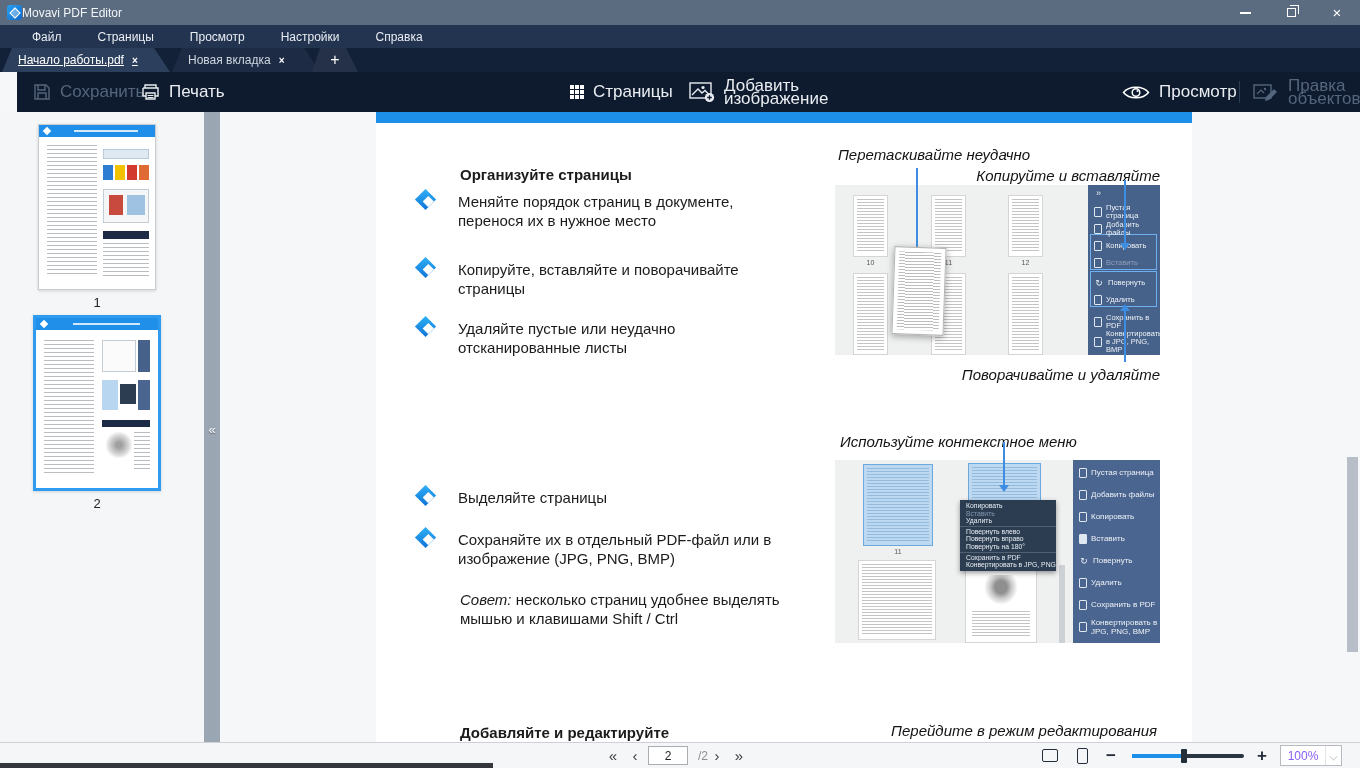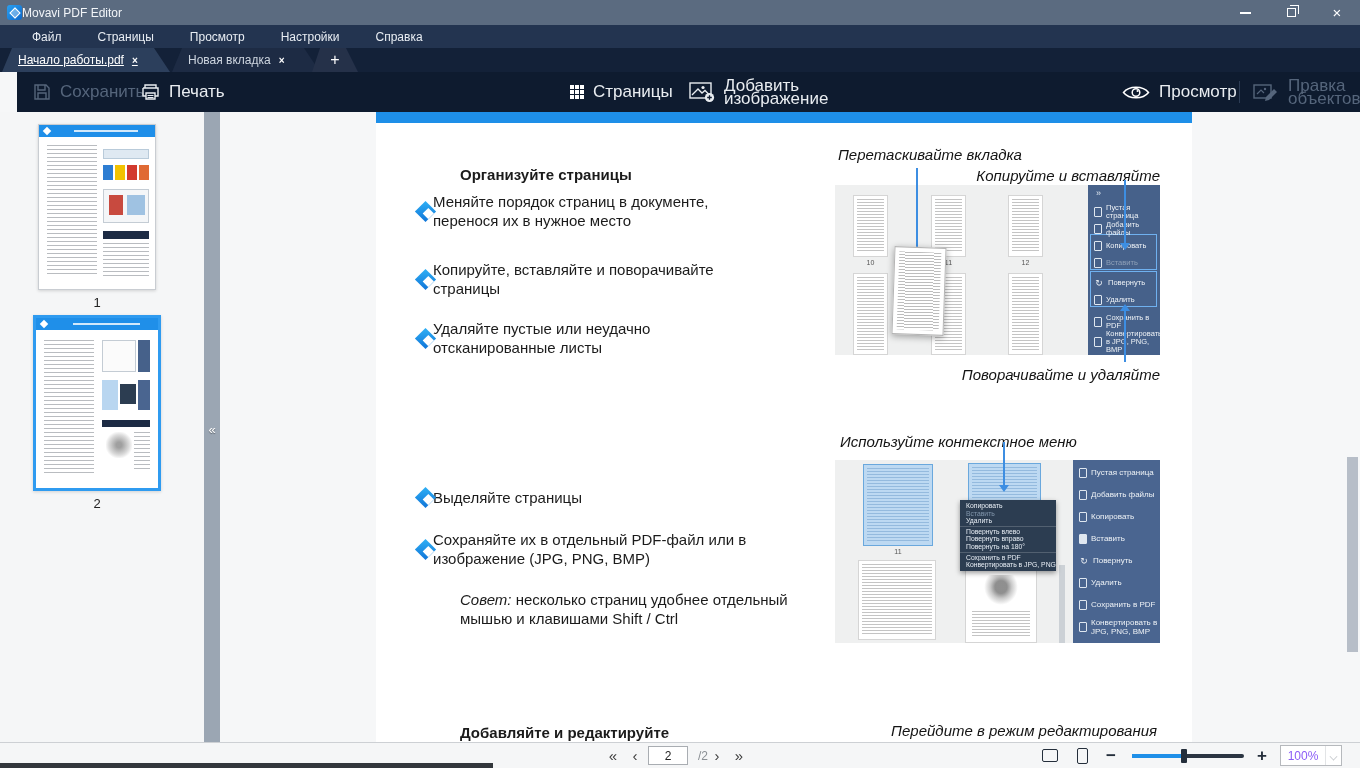--- a/index.html
+++ b/index.html
@@ -57,21 +57,21 @@
   .tblock { position:absolute; }
   .thumb-num { position:absolute; width:100%; text-align:center; font-size:13px; color:#222; }
   .tn1 { left:38px; top:183px; width:118px; }
   .tn2 { left:33px; top:384px; width:128px; }
 
   
   .page { position:absolute; left:156px; top:0; width:816px; height:630px; background:#fff; }
   .page-bluebar { position:absolute; left:0; top:0; width:816px; height:11px; background:#1e8fe8; }
   .doc-h { position:absolute; font-size:15px; font-weight:bold; color:#1b1b1b; white-space:nowrap; }
   .doc-cap { position:absolute; font-size:15px; font-style:italic; color:#141414; white-space:nowrap; }
-  .bullet-row { position:absolute; display:flex; align-items:center; }
+  .bullet-row { position:absolute; display:flex; gap:25px; }
   .bdiamond { flex:0 0 15px; width:15px; height:15px; transform:rotate(45deg); background:linear-gradient(135deg,#2fb0f5,#0f74d8); overflow:hidden; position:relative; }
   .bdiamond::after { content:""; position:absolute; left:7px; top:3px; width:8px; height:8px; background:#fff; }
   .btext { font-size:15px; line-height:19px; color:#1b1b1b; }
   .tip { position:absolute; font-size:15px; line-height:19px; color:#1b1b1b; }
   .tip i { font-style:italic; }
 
   
   .arr { position:absolute; width:2px; background:#3d8ee2; }
   .arr::after { content:""; position:absolute; left:-4px; border-left:5px solid transparent; border-right:5px solid transparent; }
   .arr-down::after { bottom:-6px; border-top:7px solid #3d8ee2; }
@@ -283,26 +283,26 @@
 
         <div class="bullet-row" style="left:42px;top:376px;width:372px">
           <span class="bdiamond"></span>
           <span class="btext" style="width:320px">Выделяйте страницы</span>
         </div>
         <div class="bullet-row" style="left:42px;top:418px;width:372px">
           <span class="bdiamond"></span>
           <span class="btext" style="width:320px">Сохраняйте их в отдельный PDF-файл или в изображение (JPG, PNG, BMP)</span>
         </div>
         <div class="tip" style="left:84px;top:478px;width:340px">
-          <i>Совет:</i><span> несколько страниц удобнее отдельный мышью и клавишами Shift / Ctrl</span>
+          <i>Совет:</i><span> несколько страниц удобнее выделять мышью и клавишами Shift / Ctrl</span>
         </div>
 
         <div class="doc-h" style="left:84px;top:612px">Добавляйте и редактируйте</div>
 
-        <div class="doc-cap" style="left:462px;top:34px">Перетаскивайте вкладка</div>
+        <div class="doc-cap" style="left:462px;top:34px">Перетаскивайте неудачно</div>
         <div class="doc-cap" style="right:32px;top:55px">Копируйте и вставляйте</div>
         <div class="doc-cap" style="right:32px;top:254px">Поворачивайте и удаляйте</div>
         <div class="doc-cap" style="left:464px;top:321px">Используйте контекстное меню</div>
         <div class="doc-cap" style="right:35px;top:610px">Перейдите в режим редактирования</div>
 
         <div class="shot shot1">
           <div class="minipage" style="left:18px;top:10px"></div>
           <div class="minipage" style="left:96px;top:10px"></div>
           <div class="minipage" style="left:173px;top:10px"></div>
           <div class="mp-num" style="left:18px;top:74px;width:35px">10</div>

